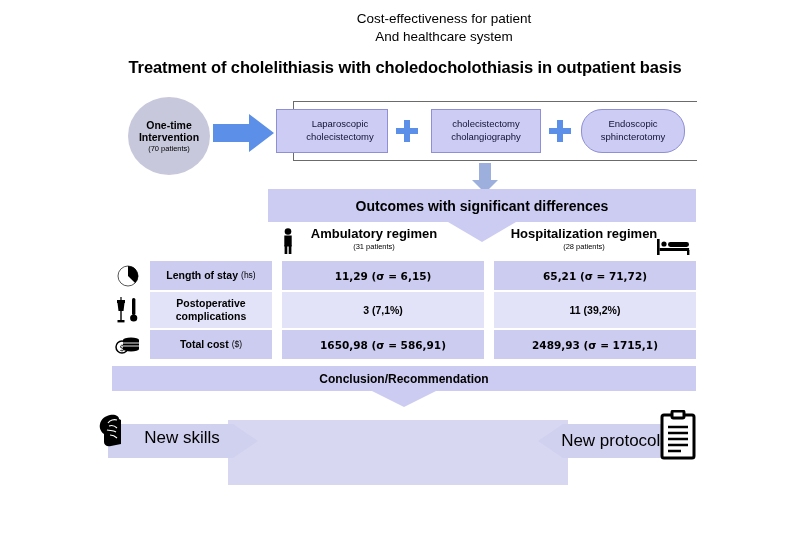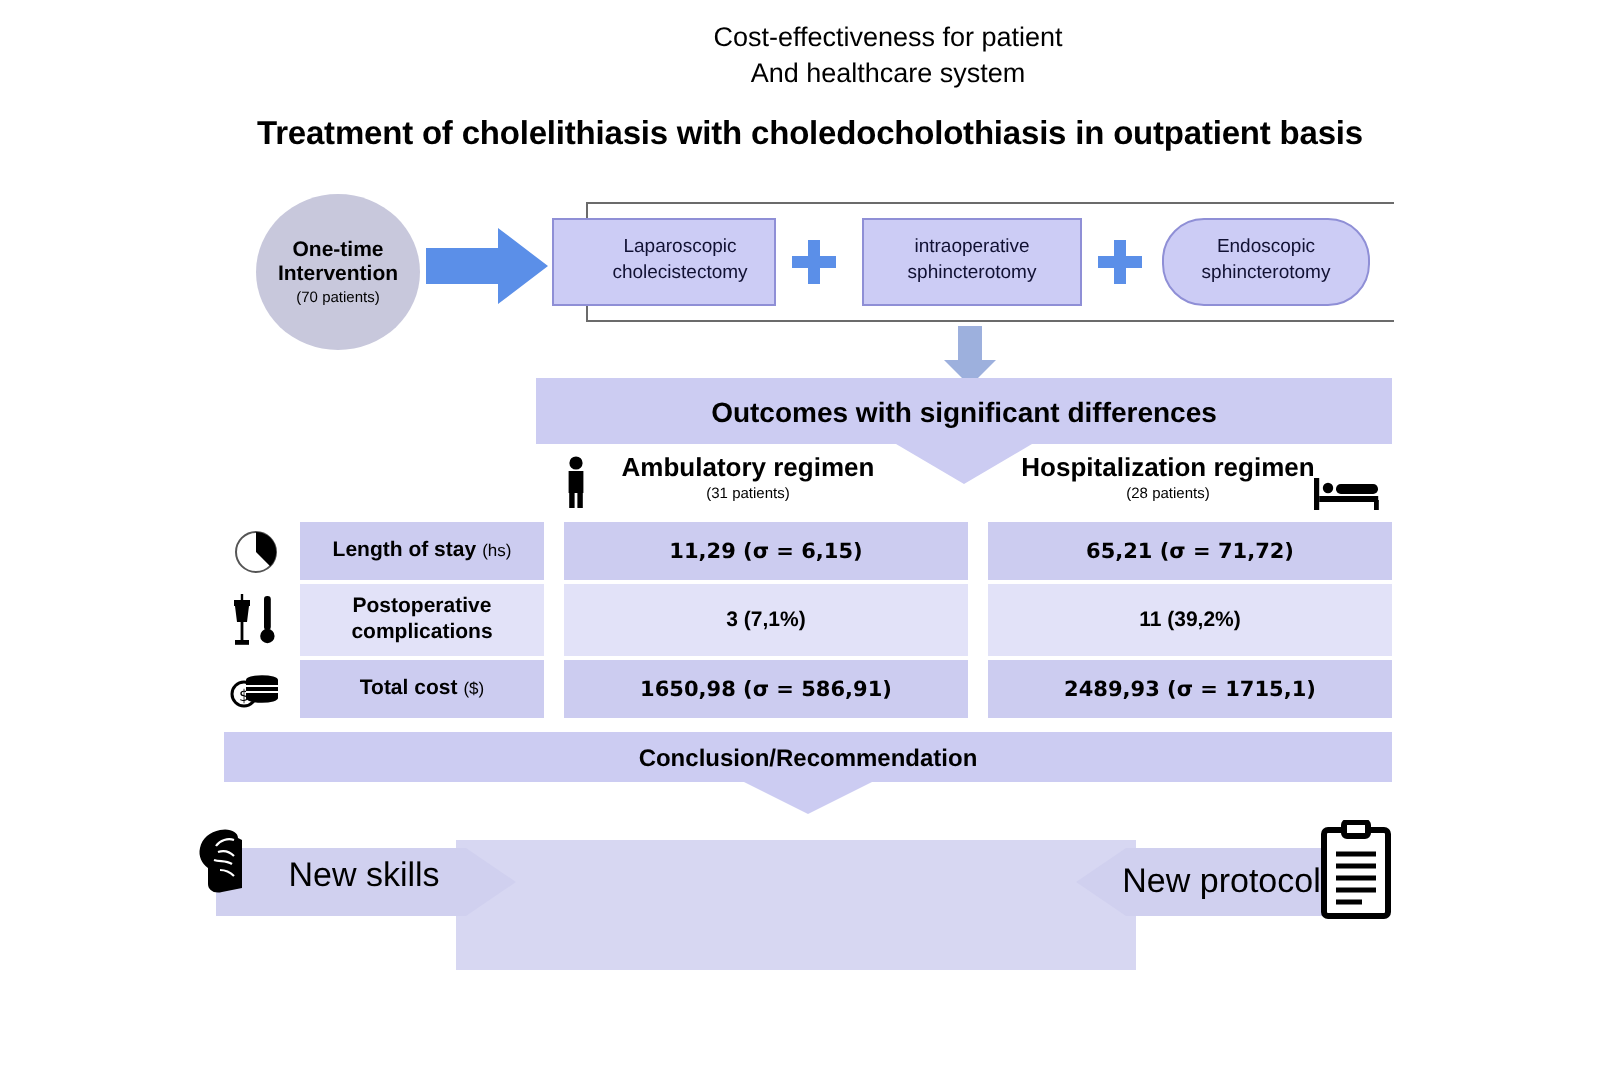--- a/index.html
+++ b/index.html
@@ -359,21 +359,21 @@
 </div>
 
 <div id="procedure-bracket"></div>
 
 <div class="proc-box" id="proc-box-1">Laparoscopic cholecistectomy</div>
 <div class="plus-sign" id="plus-1">
   <svg width="22" height="22" viewBox="0 0 22 22">
     <polygon points="8,0 14,0 14,8 22,8 22,14 14,14 14,22 8,22 8,14 0,14 0,8 8,8" fill="#5b8fe8"></polygon>
   </svg>
 </div>
-<div class="proc-box" id="proc-box-2">intraoperative sphincterotomy</div>
+<div class="proc-box" id="proc-box-2">cholecistectomy cholangiography</div>
 <div class="plus-sign" id="plus-2">
   <svg width="22" height="22" viewBox="0 0 22 22">
     <polygon points="8,0 14,0 14,8 22,8 22,14 14,14 14,22 8,22 8,14 0,14 0,8 8,8" fill="#5b8fe8"></polygon>
   </svg>
 </div>
 <div class="proc-box" id="proc-box-3">Endoscopic sphincterotomy</div>
 
 <div id="outcomes-down-arrow">
   <svg width="26" height="30" viewBox="0 0 26 30">
     <polygon points="7,0 19,0 19,17 26,17 13,30 0,17 7,17" fill="#9db0dd"></polygon>

